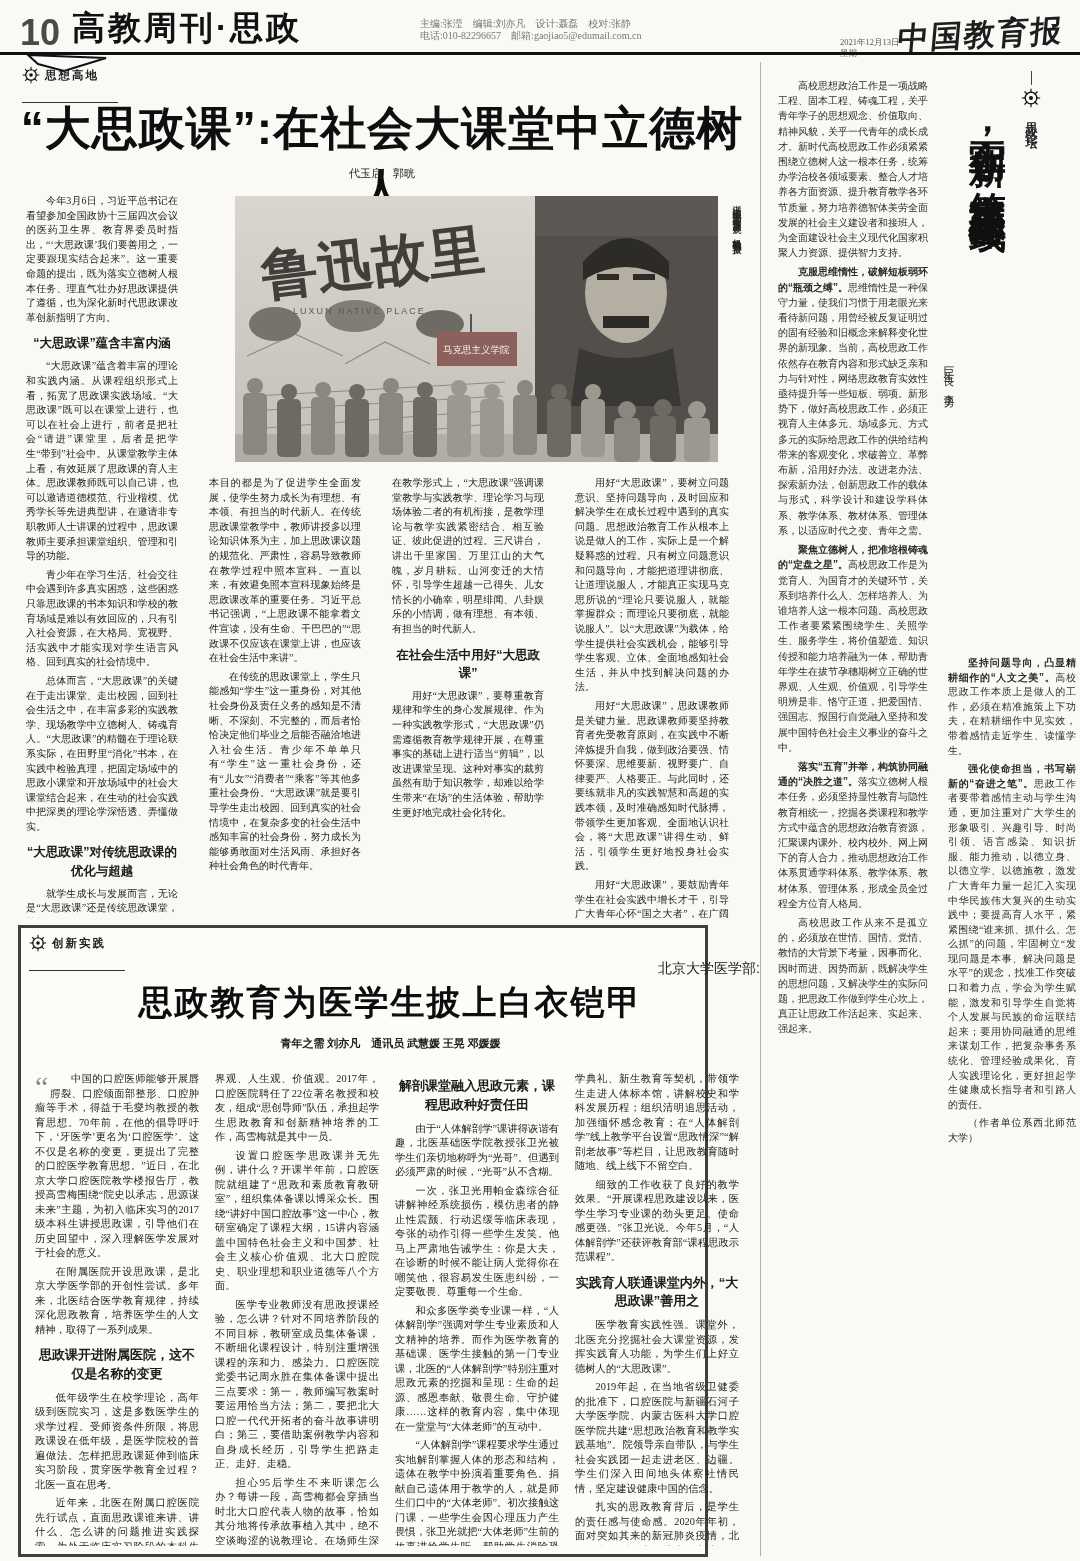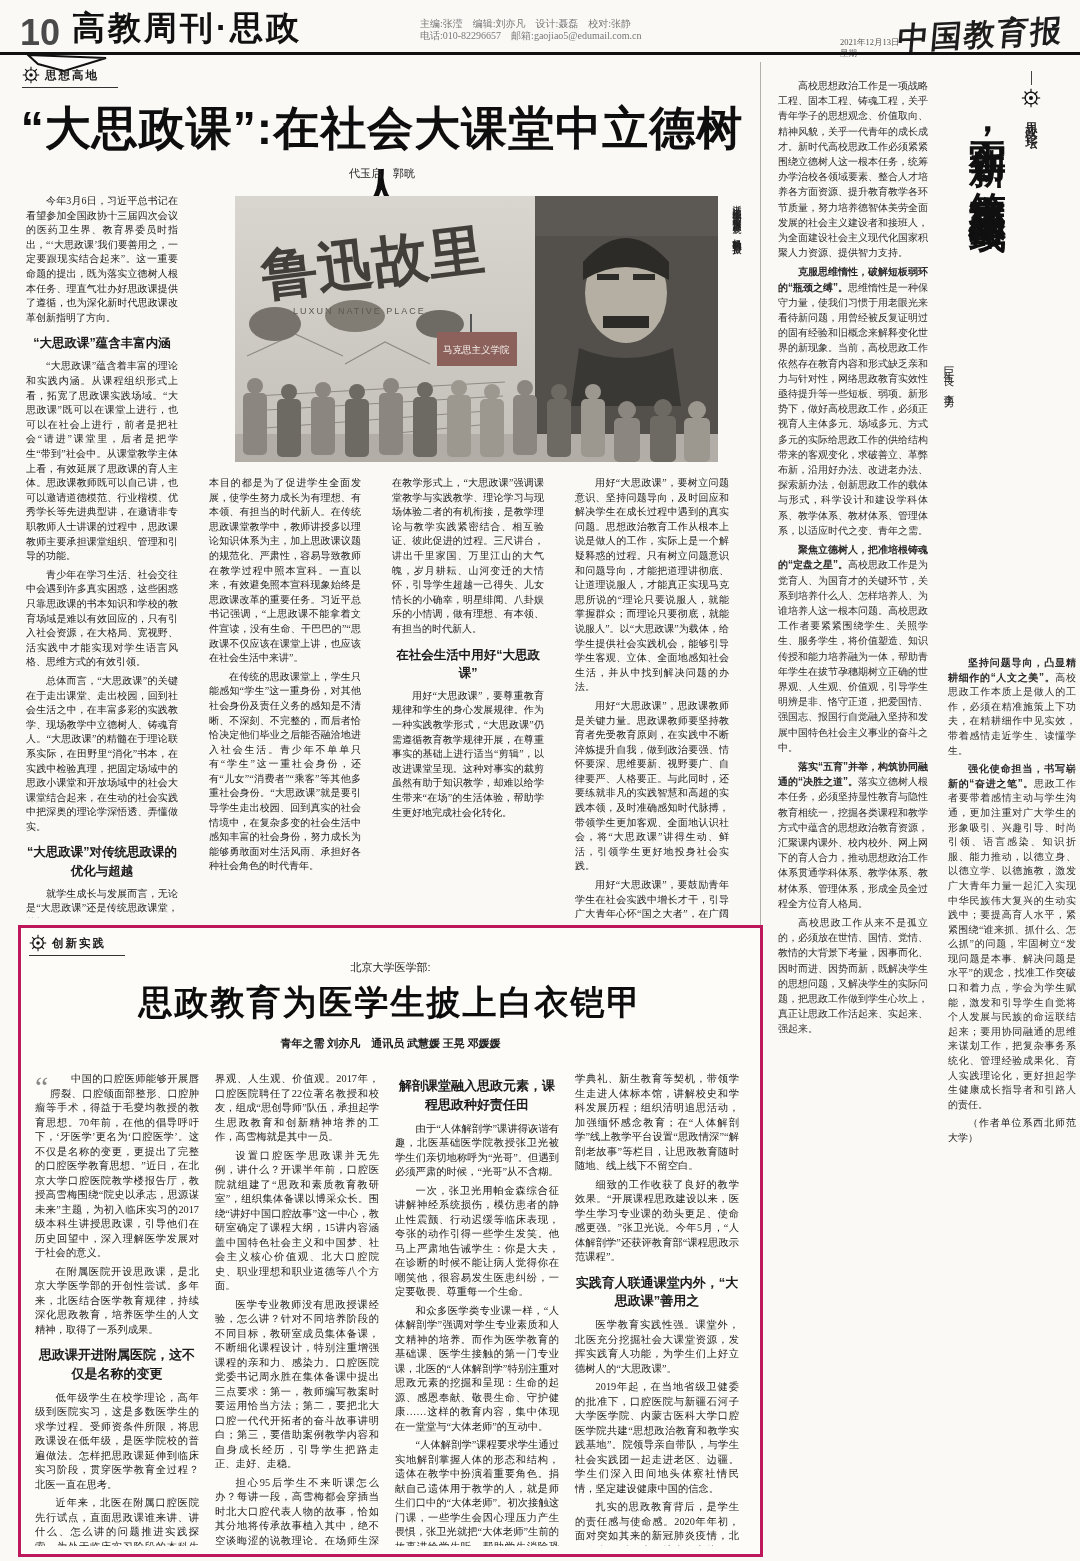--- a/index.html
+++ b/index.html
@@ -11,21 +11,21 @@
   .section-title{position:absolute;left:72px;top:6px;font-size:33px;font-weight:900;letter-spacing:3px;
             font-family:"Liberation Sans","DejaVu Sans",sans-serif;color:#111;}
   .staff{position:absolute;left:408px;top:18px;font-size:10px;color:#777;line-height:12px;margin-left:12px;}
   .date-line{position:absolute;left:840px;top:37px;font-size:8.5px;color:#555;width:60px;line-height:11px;}
   .paper-logo{position:absolute;left:898px;top:14px;font-size:31px;font-weight:900;color:#1d1d1d;
             transform:skewX(-8deg) rotate(-3deg);letter-spacing:2px;}
   .head-rule{position:absolute;left:0;top:52px;width:1080px;height:3px;background:#111;}
   .pennant{position:absolute;left:26px;top:54px;}
   
   .badge{position:absolute;display:flex;align-items:center;gap:5px;border-bottom:1px solid #333;
-         padding-bottom:3px;font-family:"Liberation Sans","DejaVu Sans",sans-serif;}
+         padding-bottom:18px;font-family:"Liberation Sans","DejaVu Sans",sans-serif;}
   .badge .lbl{font-size:11.5px;font-weight:bold;letter-spacing:2px;color:#222;}
   
   .main-headline{position:absolute;left:20px;top:98px;width:724px;text-align:center;font-size:46px;
         font-weight:700;letter-spacing:1px;color:#0e0e0e;
         font-family:"Liberation Sans","DejaVu Sans",sans-serif;}
   .main-byline{position:absolute;left:20px;top:166px;width:724px;text-align:center;font-size:11px;color:#222;}
   .col{position:absolute;overflow:hidden;font-size:10px;line-height:14.6px;text-align:justify;box-sizing:border-box;}
   .col .blk{margin:4px;}
   .blk.p{text-indent:2em;}
   .blk.p.cont{text-indent:0;}
@@ -49,23 +49,23 @@
   #f-colB{left:944px;top:652px;width:136px;height:868px;font-size:10px;line-height:14.6px;color:#2c2c2c;}
   .forum-headline{position:absolute;left:962px;top:110px;height:548px;writing-mode:vertical-rl;
         font-size:37px;font-weight:900;letter-spacing:3px;color:#101010;}
   .forum-authors{position:absolute;left:941px;top:358px;writing-mode:vertical-rl;font-size:11px;
         letter-spacing:4px;color:#222;}
   .forum-badge{position:absolute;left:1021px;top:68px;display:flex;flex-direction:column;align-items:center;
         font-family:"Liberation Sans","DejaVu Sans",sans-serif;}
   .forum-badge .vlbl{writing-mode:vertical-rl;font-size:12px;font-weight:bold;letter-spacing:5px;margin-top:4px;color:#222;}
   .forum-badge .tick{width:1px;height:14px;background:#444;margin:3px 0;}
   
-  .redbox{position:absolute;left:18px;top:925px;width:745px;height:632px;border:3px solid #be185d;
+  .redbox{position:absolute;left:18px;top:925px;width:690px;height:632px;border:3px solid #404040;
           background:#fdfcf9;box-sizing:border-box;}
-  .rb-kicker{position:absolute;left:0;top:32px;width:739px;text-align:center;font-size:11px;color:#222;
+  .rb-kicker{position:absolute;left:0;top:32px;width:739px;text-align:right;font-size:14px;color:#222;
           font-family:"Liberation Sans","DejaVu Sans",sans-serif;}
   .rb-headline{position:absolute;left:0;top:52px;width:739px;text-align:center;font-size:34px;font-weight:900;
           letter-spacing:2px;color:#0d0d0d;font-family:"Liberation Sans","DejaVu Sans",sans-serif;}
   .rb-byline{position:absolute;left:0;top:108px;width:739px;text-align:center;font-size:11px;color:#222;font-weight:600;}
   .rb-col{top:140px;height:478px;font-size:10.3px;line-height:14.5px;}
   #b-col1{left:10px;width:172px;}
   #b-col2{left:190px;width:172px;}
   #b-col3{left:370px;width:172px;}
   #b-col4{left:550px;width:172px;}
   .redbox .blk.h{font-size:13px;}
@@ -105,21 +105,21 @@
     </svg>
     <span class="lbl">思想高地</span>
   </div>
   <div class="main-headline">“大思政课”:在社会大课堂中立德树人</div>
   <div class="main-byline">代玉启　郭晄</div>
 
   <div id="m-col1" class="col col-t">
       <div class="blk p">今年3月6日，习近平总书记在看望参加全国政协十三届四次会议的医药卫生界、教育界委员时指出，“‘大思政课’我们要善用之，一定要跟现实结合起来”。这一重要命题的提出，既为落实立德树人根本任务、理直气壮办好思政课提供了遵循，也为深化新时代思政课改革创新指明了方向。</div>
       <div class="blk h">“大思政课”蕴含丰富内涵</div>
       <div class="blk p">“大思政课”蕴含着丰富的理论和实践内涵。从课程组织形式上看，拓宽了思政课实践场域。“大思政课”既可以在课堂上进行，也可以在社会上进行，前者是把社会“请进”课堂里，后者是把学生“带到”社会中。从课堂教学主体上看，有效延展了思政课的育人主体。思政课教师既可以自己讲，也可以邀请道德模范、行业楷模、优秀学长等先进典型讲，在邀请非专职教师人士讲课的过程中，思政课教师主要承担课堂组织、管理和引导的功能。</div>
-      <div class="blk p">青少年在学习生活、社会交往中会遇到许多真实困惑，这些困惑只靠思政课的书本知识和学校的教育场域是难以有效回应的，只有引入社会资源，在大格局、宽视野、活实践中才能实现对学生语言风格、思维方式的有效引领。</div>
+      <div class="blk p">青少年在学习生活、社会交往中会遇到许多真实困惑，这些困惑只靠思政课的书本知识和学校的教育场域是难以有效回应的，只有引入社会资源，在大格局、宽视野、活实践中才能实现对学生语言风格、回到真实的社会情境中。</div>
       <div class="blk p">总体而言，“大思政课”的关键在于走出课堂、走出校园，回到社会生活之中，在丰富多彩的实践教学、现场教学中立德树人、铸魂育人。“大思政课”的精髓在于理论联系实际，在田野里“消化”书本，在实践中检验真理，把固定场域中的思政小课堂和开放场域中的社会大课堂结合起来，在生动的社会实践中把深奥的理论学深悟透、弄懂做实。</div>
       <div class="blk h">“大思政课”对传统思政课的优化与超越</div>
       <div class="blk p">就学生成长与发展而言，无论是“大思政课”还是传统思政课堂，其根</div>
     </div>
   <div id="m-col2" class="col col-t">
       <div class="blk p cont">本目的都是为了促进学生全面发展，使学生努力成长为有理想、有本领、有担当的时代新人。在传统思政课堂教学中，教师讲授多以理论知识体系为主，加上思政课议题的规范化、严肃性，容易导致教师在教学过程中照本宣科。一直以来，有效避免照本宣科现象始终是思政课改革的重要任务。习近平总书记强调，“上思政课不能拿着文件宣读，没有生命、干巴巴的”“思政课不仅应该在课堂上讲，也应该在社会生活中来讲”。</div>
       <div class="blk p">在传统的思政课堂上，学生只能感知“学生”这一重身份，对其他社会身份及责任义务的感知是不清晰、不深刻、不完整的，而后者恰恰决定他们毕业之后能否融洽地进入社会生活。青少年不单单只有“学生”这一重社会身份，还有“儿女”“消费者”“乘客”等其他多重社会身份。“大思政课”就是要引导学生走出校园、回到真实的社会情境中，在复杂多变的社会生活中感知丰富的社会身份，努力成长为能够勇敢面对生活风雨、承担好各种社会角色的时代青年。</div>
     </div>
   <div id="m-col3" class="col col-t">
       <div class="blk p cont">在教学形式上，“大思政课”强调课堂教学与实践教学、理论学习与现场体验二者的有机衔接，是教学理论与教学实践紧密结合、相互验证、彼此促进的过程。三尺讲台，讲出千里家国、万里江山的大气魄，岁月耕耘、山河变迁的大情怀，引导学生超越一己得失、儿女情长的小确幸，明星绯闻、八卦娱乐的小情调，做有理想、有本领、有担当的时代新人。</div>

